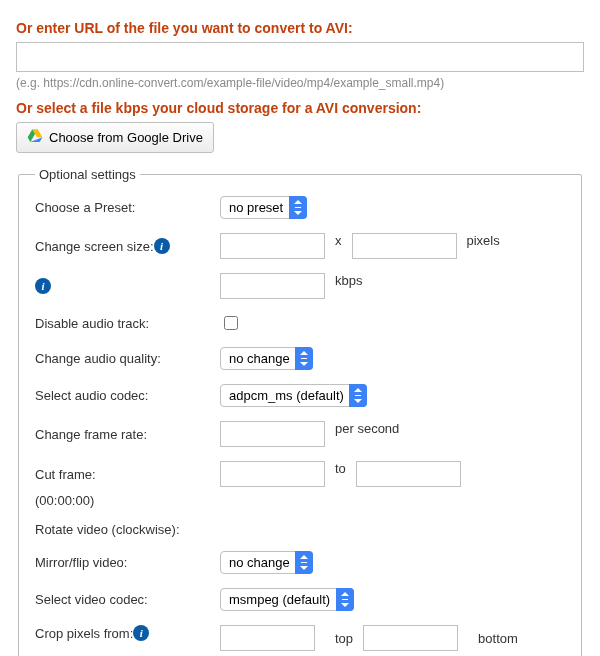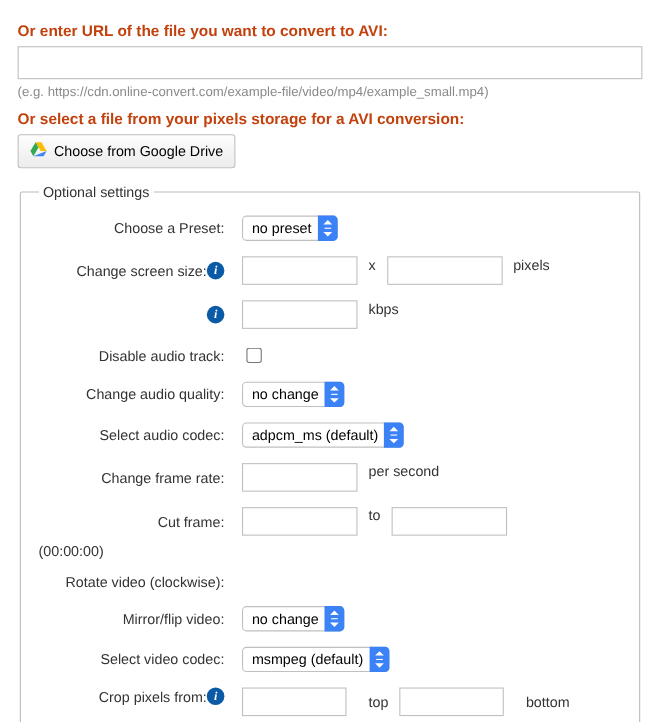--- a/index.html
+++ b/index.html
@@ -56,21 +56,21 @@
   .row {
     display: flex;
     align-items: center;
     margin-bottom: 14px;
   }
   .row .label {
     width: 185px;
     flex-shrink: 0;
     display: flex;
     align-items: center;
-    justify-content: flex-end;
+    justify-content: flex-start;
     padding-right: 16px;
   }
   .row .label-text { }
   .info-icon {
     width: 16px; height: 16px;
     border-radius: 50%;
     background: #0a5aa6;
     color: #fff;
     font-family: Georgia, serif;
     font-style: italic;
@@ -169,21 +169,21 @@
 <body>
 
 
 
 
 <div class="green-heading">Or enter URL of the file you want to convert to AVI:</div>
 <input class="url-input" type="text" value="" style="">
 <div class="example-text">(e.g. https://cdn.online-convert.com/example-file/video/mp4/example_small.mp4)</div>
 
 
-<div class="green-heading">Or select a file from your pixels storage for a AVI conversion:</div>
+<div class="green-heading">Or select a file kbps your cloud storage for a AVI conversion:</div>
 <button class="gdrive-btn">
   <span>
     <svg viewBox="0 0 24 24">
         <polygon points="8,2 16,2 23,14 15,14" fill="#fbbc04"></polygon>
         <polygon points="1,14 8,2 12,9 5,21" fill="#34a853"></polygon>
         <polygon points="5,21 23,14 19,21" fill="#4285f4"></polygon>
       </svg>
   </span>
   <span>Choose from Google Drive</span>
 </button>

